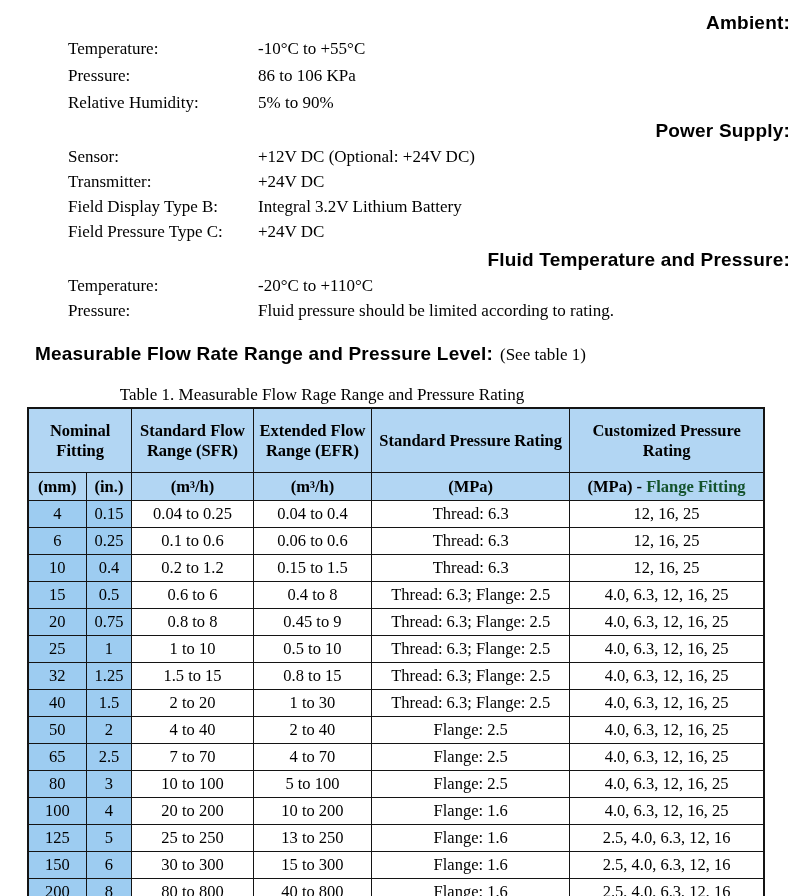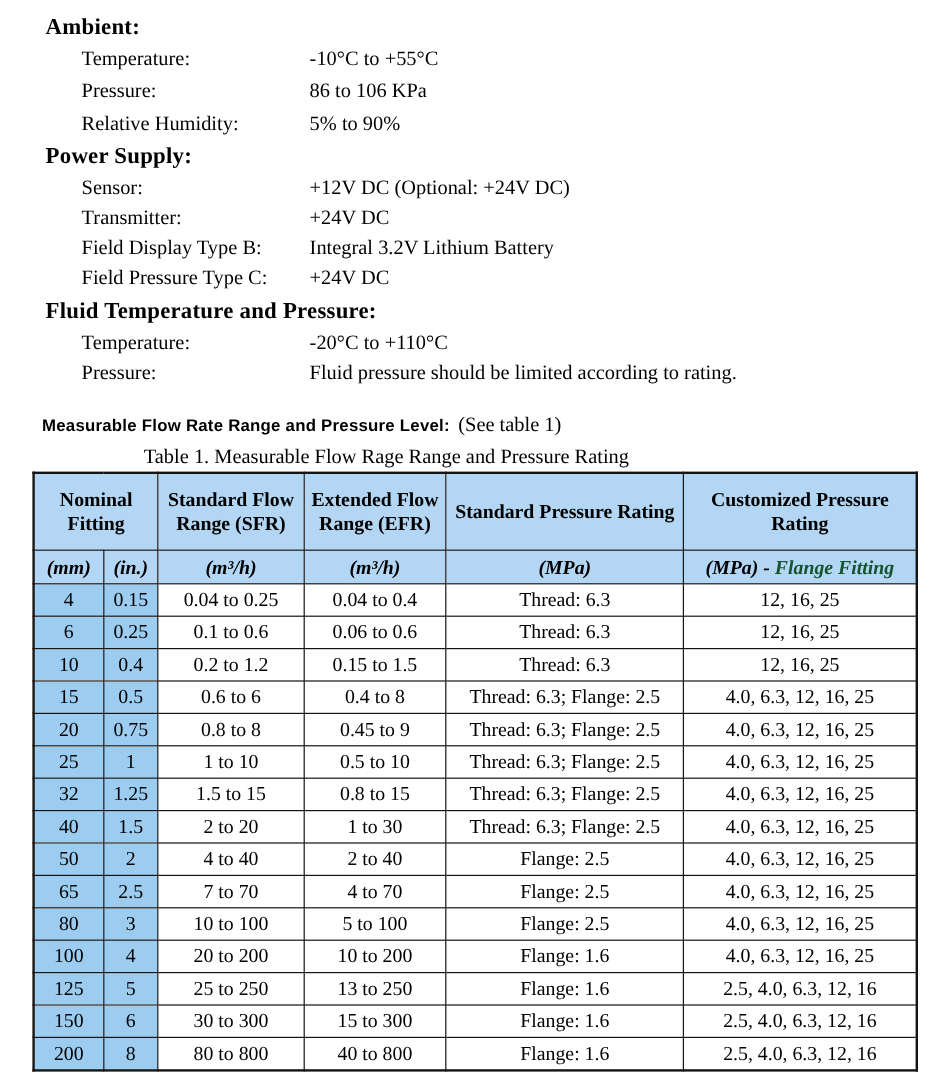--- a/index.html
+++ b/index.html
@@ -6,62 +6,62 @@
   body {
     width:790px; height:896px; overflow:hidden;
     font-family:"Liberation Serif","DejaVu Serif",serif;
     color:#000;
   }
   .page { padding-top:12px; }
 
   
   .specs { padding-left:38px; }
   .spec-heading {
-    font-family:Liberation Serif, serif;
+    font-family:Liberation Sans, sans-serif;
     font-weight:bold; font-size:19px; line-height:22px;
-    margin:0 0 3px 0; letter-spacing:0.2px;
+    margin:0 0 3px 0; letter-spacing:0.2px;text-align:right;
   }
   .mt1 { margin-top:6px; }
   .spec-row { display:flex; align-items:flex-start; padding-left:30px; line-height:23px; margin-bottom:2px; }
   .spec-row.loose { margin-bottom:4px; }
   .spec-label { width:190px; flex:0 0 190px; font-size:17px; }
   .spec-value { font-size:17px; }
   .spec-value div { line-height:23px; }
 
   
   .flow-heading-line { padding-left:35px; margin-top:20px; line-height:24px; }
   .flow-heading {
     font-family:"Liberation Sans","DejaVu Sans",sans-serif;
-    font-weight:bold; font-size:14px; letter-spacing:0.2px;
+    font-weight:bold; font-size:19px; letter-spacing:0.2px;
   }
   .flow-heading-suffix { font-size:17px; margin-left:7px; }
   .table-caption {
     width:738px; margin-left:27px; padding-right:148px; box-sizing:border-box;
-    text-align:center; font-size:17px; line-height:21px; margin-top:3px; margin-bottom:2px;
+    text-align:center; font-size:17px; line-height:21px; margin-top:17px; margin-bottom:2px;
   }
 
   
   table.flow {
     width:738px; margin-left:27px;
     border-collapse:collapse;
     border:2.5px solid #141414;
     table-layout:fixed;
   }
   table.flow th, table.flow td {
     border:1.4px solid #141414;
     text-align:center; vertical-align:middle;
     padding:0 2px; overflow:hidden; white-space:nowrap;
   }
   table.flow thead th {
     background:#b2d6f3;
     font-weight:bold; font-size:16.5px; line-height:20px;
     white-space:normal;
   }
   tr.hdr-main th { height:63px; }
-  tr.hdr-units th { height:27px;font-style:italic; }
+  tr.hdr-units th { height:27px; }
   table.flow tbody td { height:26px; font-size:16.5px; background:#ffffff; }
   table.flow tbody td.blue { background:#9dccf1; }
   .hl { font-weight:bold; }
 </style>
 </head>
 <body>
 
 <div class="page">
 
   <div class="specs">

